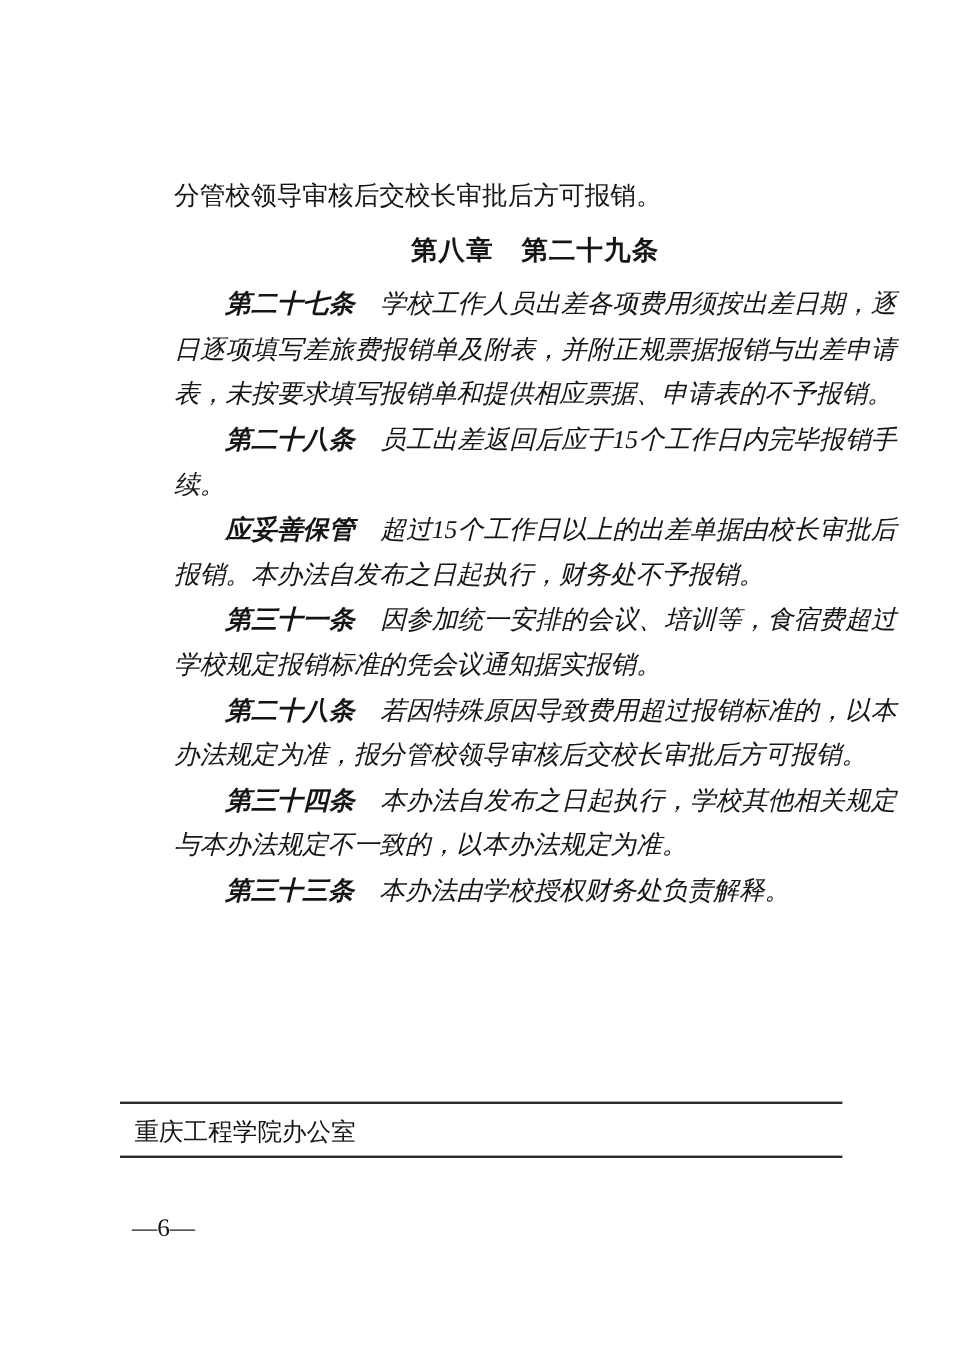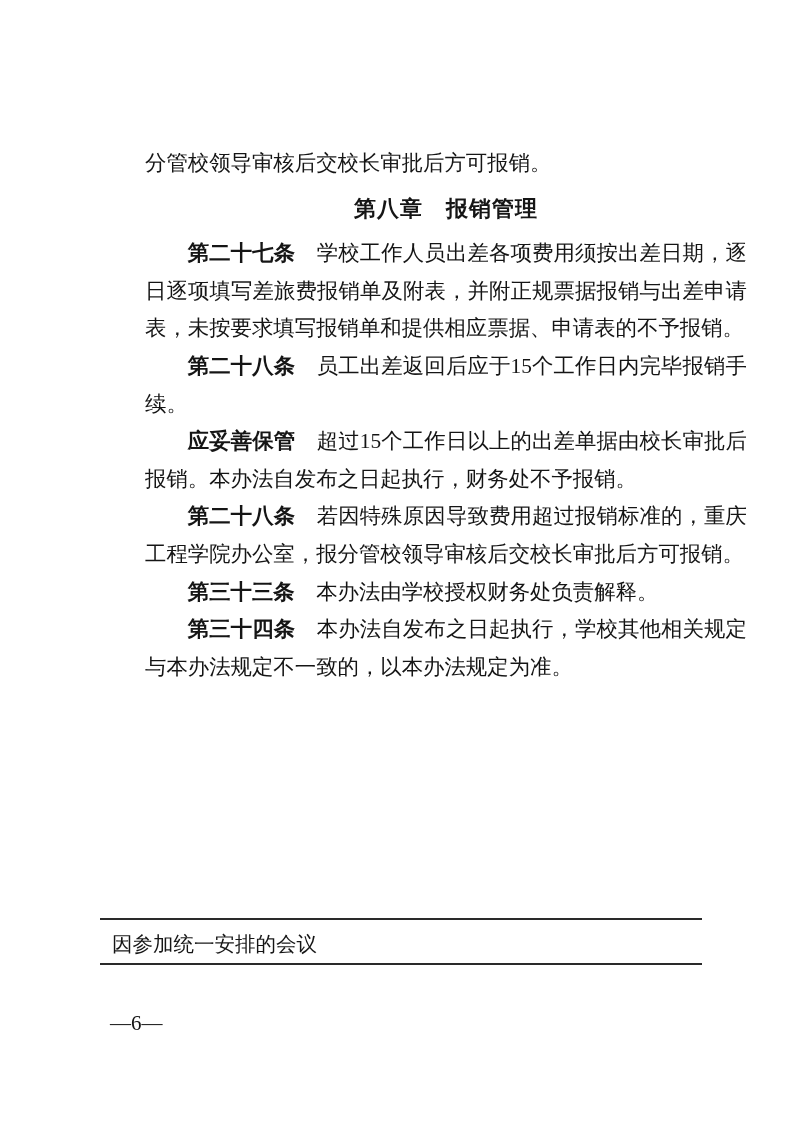--- a/index.html
+++ b/index.html
@@ -17,21 +17,21 @@
     left: 100px;
     top: 145px;
     width: 602px;
     font-size: 21.4px;
     line-height: 37.6px;
     text-align: justify;
     margin-left: 45px;
   }
   .content p { margin: 0; }
   .continuation { text-indent: 0; }
-  .article { text-indent: 2em; }
+  .article { text-indent: 2em; font-style: italic; }
   .article .num { font-weight: bold; margin-right: 1em; }
   .chapter {
     font-family: "Liberation Sans", "DejaVu Sans", sans-serif;
     font-weight: bold;
     font-size: 22px;
     text-align: center;
     text-indent: 0;
     margin: 7.5px 0;
     letter-spacing: 1px;
   }
@@ -65,33 +65,34 @@
   }
 </style>
 </head>
 <body>
 
 <div class="page">
 
   <div class="content">
     <p class="continuation">分管校领导审核后交校长审批后方可报销。</p>
     <div>
-        <div class="chapter">第八章　报销管理</div>
+        <div class="chapter">第八章　第二十九条</div>
         <p class="article"><span class="num">第二十七条</span><span>学校工作人员出差各项费用须按出差日期，逐日逐项填写差旅费报销单及附表，并附正规票据报销与出差申请表，未按要求填写报销单和提供相应票据、申请表的不予报销。</span></p>
         <p class="article"><span class="num">第二十八条</span><span>员工出差返回后应于15个工作日内完毕报销手续。</span></p>
         <p class="article"><span class="num">应妥善保管</span><span>超过15个工作日以上的出差单据由校长审批后报销。本办法自发布之日起执行，财务处不予报销。</span></p>
-        <p class="article"><span class="num">第二十八条</span><span>若因特殊原因导致费用超过报销标准的，重庆工程学院办公室，报分管校领导审核后交校长审批后方可报销。</span></p>
+        <p class="article"><span class="num">第三十一条</span><span>因参加统一安排的会议、培训等，食宿费超过学校规定报销标准的凭会议通知据实报销。</span></p>
+        <p class="article"><span class="num">第二十八条</span><span>若因特殊原因导致费用超过报销标准的，以本办法规定为准，报分管校领导审核后交校长审批后方可报销。</span></p>
+        <p class="article"><span class="num">第三十四条</span><span>本办法自发布之日起执行，学校其他相关规定与本办法规定不一致的，以本办法规定为准。</span></p>
         <p class="article"><span class="num">第三十三条</span><span>本办法由学校授权财务处负责解释。</span></p>
-        <p class="article"><span class="num">第三十四条</span><span>本办法自发布之日起执行，学校其他相关规定与本办法规定不一致的，以本办法规定为准。</span></p>
       </div>
   </div>
 
   <div class="footer-rule footer-rule-top"></div>
 
   <div class="footer-row">
-    <span>因参加统一安排的会议</span>
+    <span>重庆工程学院办公室</span>
   </div>
 
   <div class="footer-rule footer-rule-bottom"></div>
 
   <div class="page-number">—6—</div>
 
 </div>
 
 </body></html>

